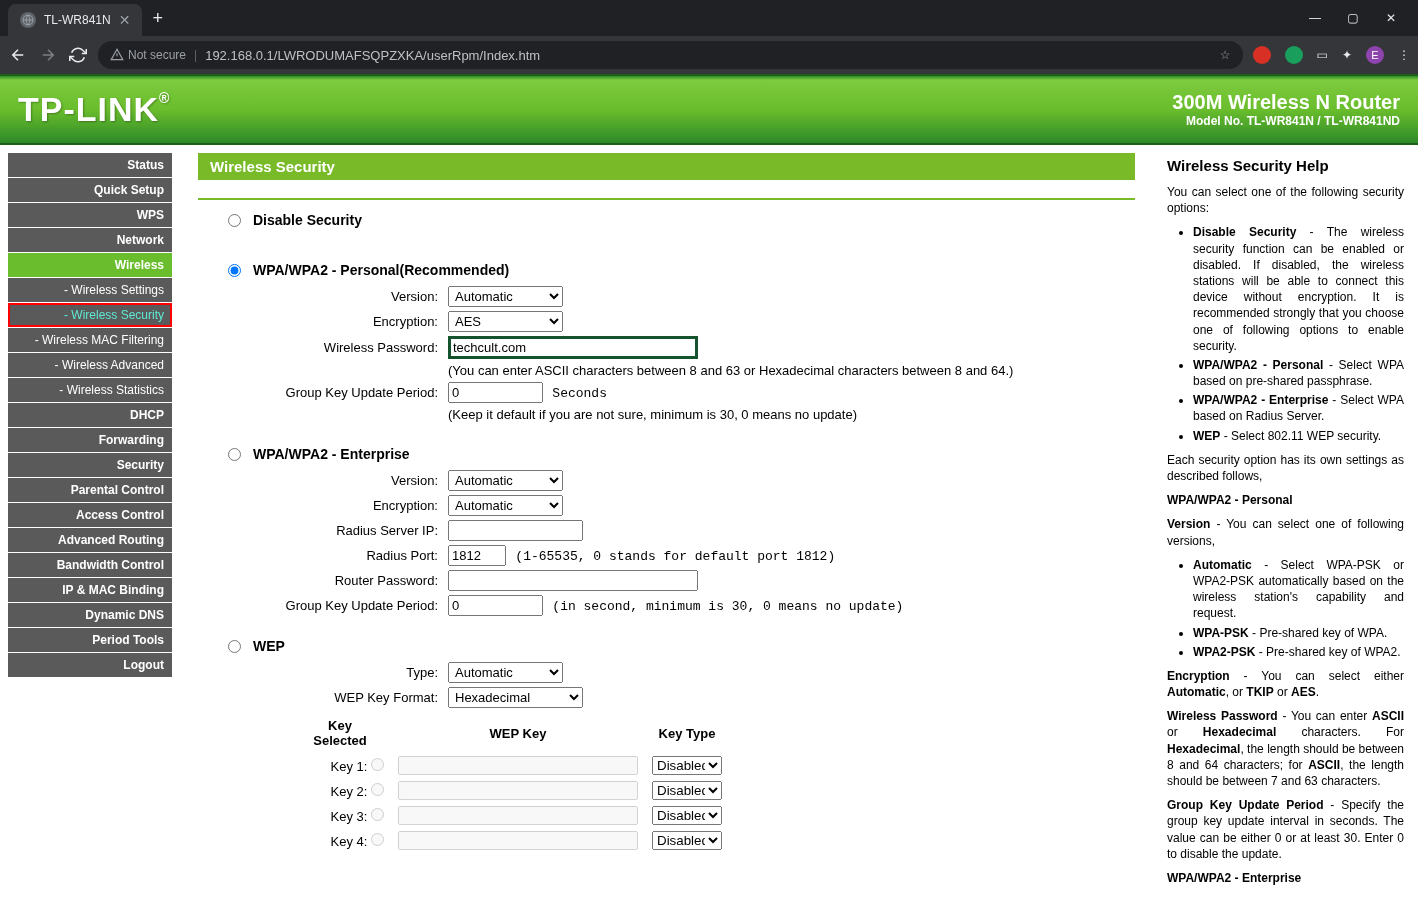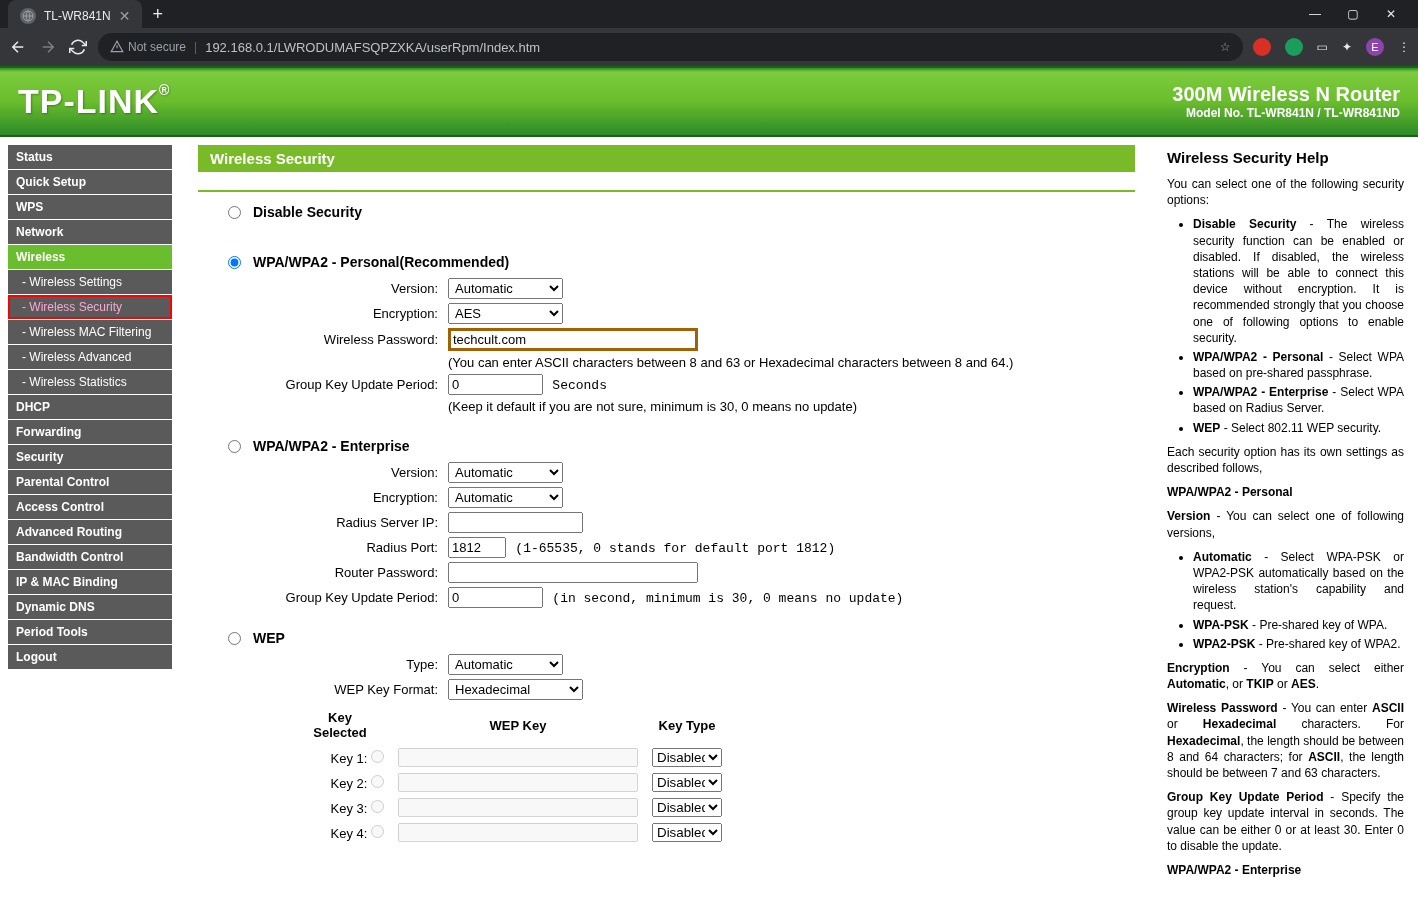--- a/index.html
+++ b/index.html
@@ -1,20 +1,20 @@
 <!DOCTYPE html>
 <html><head>
 <meta charset="utf-8">
 <style>
 * { margin: 0; padding: 0; box-sizing: border-box; }
 body { font-family: Arial, sans-serif; font-size: 12px; background: #fff; }
 
 
 .browser-chrome { background: #202124; color: #e8eaed; }
-.tab-bar { display: flex; align-items: center; height: 28px; padding: 0 8px; }
+.tab-bar { display: flex; align-items: center; height: 36px; padding: 0 8px; }
 .tab { display: flex; align-items: center; background: #35363a; border-radius: 8px 8px 0 0; padding: 0 12px; height: 32px; margin-top: 4px; max-width: 220px; gap: 8px; }
 .tab .favicon { width: 16px; height: 16px; border-radius: 50%; background: #5f6368; display: flex; align-items: center; justify-content: center; }
 .tab .favicon svg { width: 12px; height: 12px; }
 .tab .tab-title { font-size: 12px; color: #e8eaed; }
 .tab .close { color: #9aa0a6; font-size: 14px; cursor: pointer; }
 .new-tab { color: #e8eaed; font-size: 18px; margin-left: 10px; cursor: pointer; }
 .window-controls { margin-left: auto; display: flex; gap: 24px; padding-right: 12px; font-size: 12px; }
 .window-controls span { cursor: pointer; width: 14px; text-align: center; }
 
 .addr-bar { display: flex; align-items: center; height: 38px; background: #35363a; padding: 0 8px; gap: 10px; }
@@ -31,25 +31,25 @@
 .router-header { background: linear-gradient(to bottom, #2d8a28, #7dcb3f 6%, #6abd2c 50%, #2d8a28); border-top: 2px solid #1d5e1a; border-bottom: 2px solid #1d5e1a; padding: 14px 18px; display: flex; justify-content: space-between; align-items: center; color: #fff; }
 .logo { font-family: Arial, sans-serif; font-size: 34px; font-weight: bold; letter-spacing: 1px; text-shadow: 1px 1px 2px rgba(0,0,0,0.3); }
 .logo sup { font-size: 14px; vertical-align: top; }
 .router-info { text-align: right; }
 .router-info .model { font-size: 20px; font-weight: bold; }
 .router-info .sub { font-size: 12px; font-weight: bold; }
 
 .main-area { display: flex; height: calc(100vh - 152px); }
 
 
-.sidebar { width: 180px; background: #fff; padding: 8px; overflow-y: auto; }
+.sidebar { width: 180px; background: #fff; padding: 8px; overflow-y: auto; text-align: right; }
 .side-item { background: #5a5a5a; color: #fff; font-size: 12px; padding: 5px 8px; margin-bottom: 1px; cursor: pointer; font-weight: bold; }
 .side-item.active { background: #6abd2c; }
 .side-sub { padding-left: 14px; font-weight: normal; }
-.side-sub.highlighted { outline: 2px solid #ff0000; outline-offset: -2px; color: #f9a8d4; }
+.side-sub.highlighted { outline: 2px solid #ff0000; outline-offset: -2px; color: #5eead4; }
 
 
 .center { flex: 1; padding: 8px; overflow: hidden; }
 .center-inner { height: 100%; overflow-y: scroll; padding: 0 10px; }
 .page-title-bar { background: #79ba28; color: #fff; font-weight: bold; font-size: 15px; padding: 5px 12px; }
 .title-underline { height: 2px; background: #79ba28; margin-top: 18px; margin-bottom: 12px; }
 
 .option-row { display: flex; align-items: flex-start; gap: 12px; margin: 8px 0; padding-left: 30px; }
 .option-row input[type=radio] { margin-top: 2px; }
 .option-label { font-weight: bold; font-size: 14px; }
@@ -57,21 +57,21 @@
 .field-row { display: flex; align-items: center; margin: 4px 0; }
 .field-label { width: 250px; text-align: right; padding-right: 10px; font-size: 13px; }
 .field-input select, .field-input input[type=text] { font-size: 13px; padding: 1px 2px; }
 .field-input select { width: 115px; }
 .field-input input.wide { width: 250px; }
 .field-input input.narrow { width: 58px; }
 .field-input input.med { width: 95px; }
 .field-input input.medwide { width: 135px; }
 .hint { font-size: 13px; color: #000; padding-left: 250px; margin: 2px 0; }
 .inline-hint { font-size: 13px; margin-left: 6px; font-family: Liberation Mono, monospace; }
-.red-box { border: 3px solid #a16207; }
+.red-box { border: 3px solid #14532d; }
 
 .wep-table { margin-left: 90px; }
 .wep-table th { font-size: 13px; font-weight: bold; padding: 4px 10px; }
 .wep-table td { padding: 2px 6px; text-align: center; font-size: 13px; }
 .wep-table input[type=text] { width: 240px; }
 .wep-table select { width: 70px; }
 .wep-table .klabel { text-align: right; width: 100px; }
 
 
 .help { width: 265px; padding: 12px 14px; font-size: 12px; overflow-y: auto; color: #000; }

